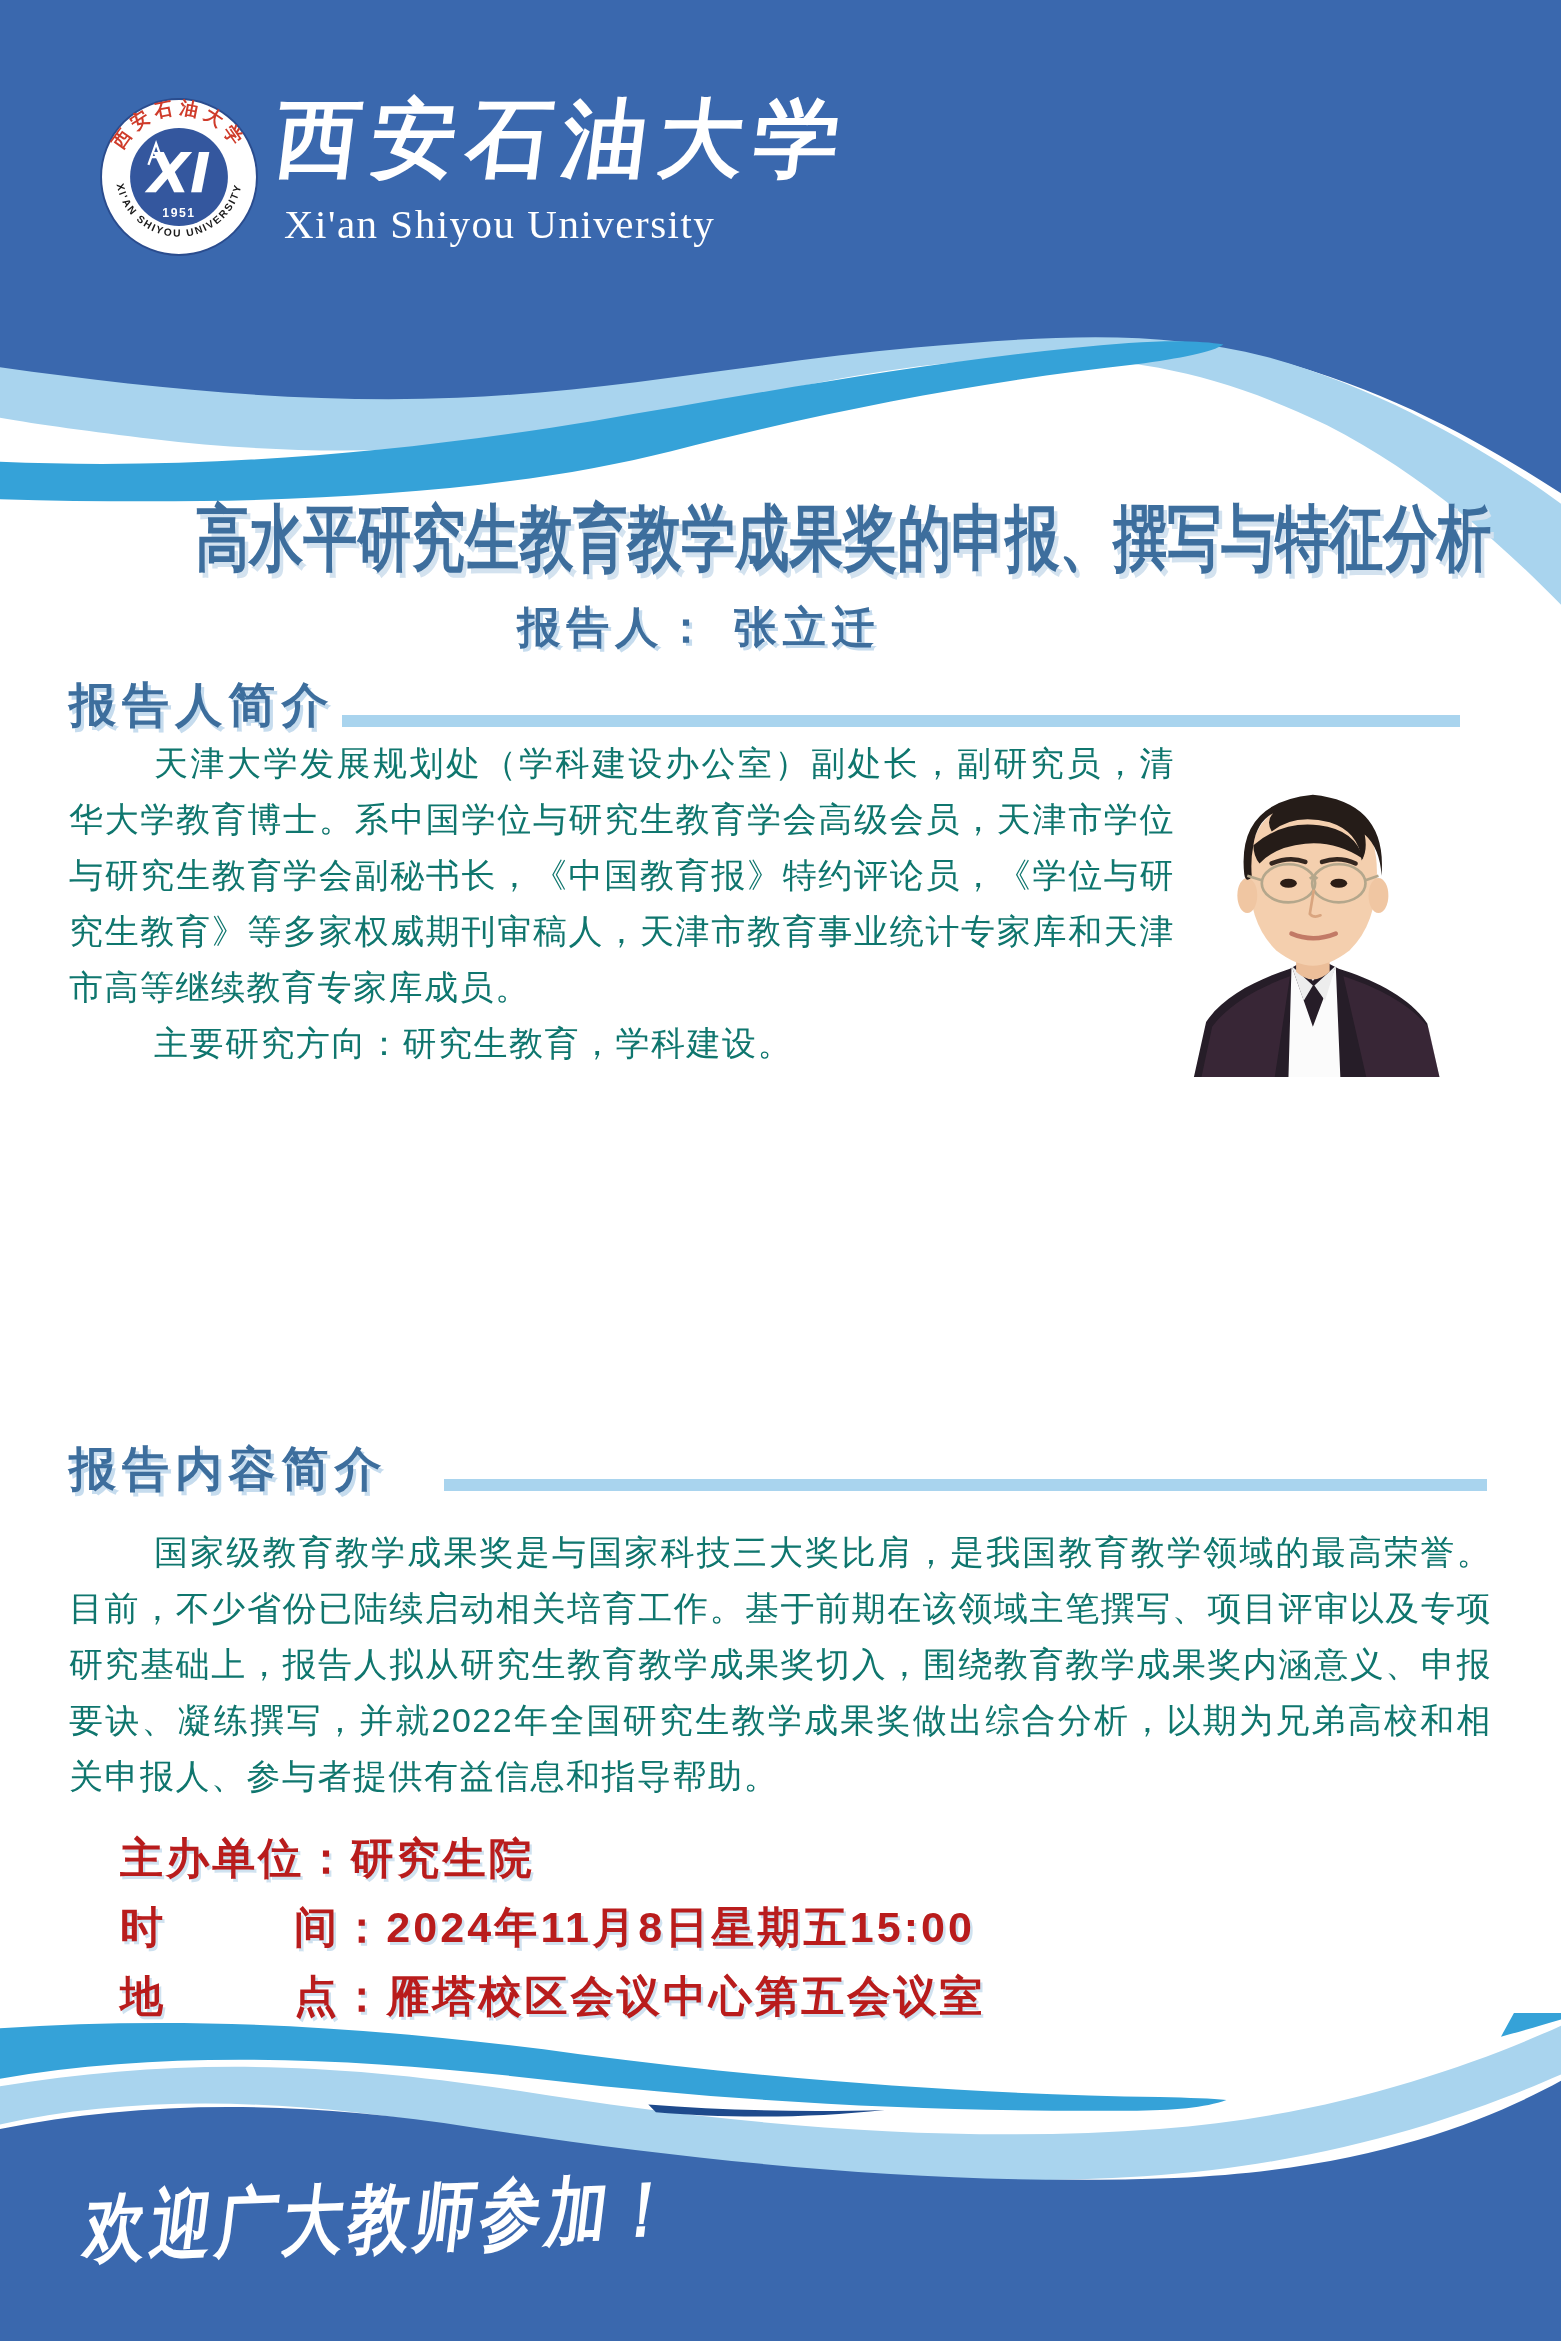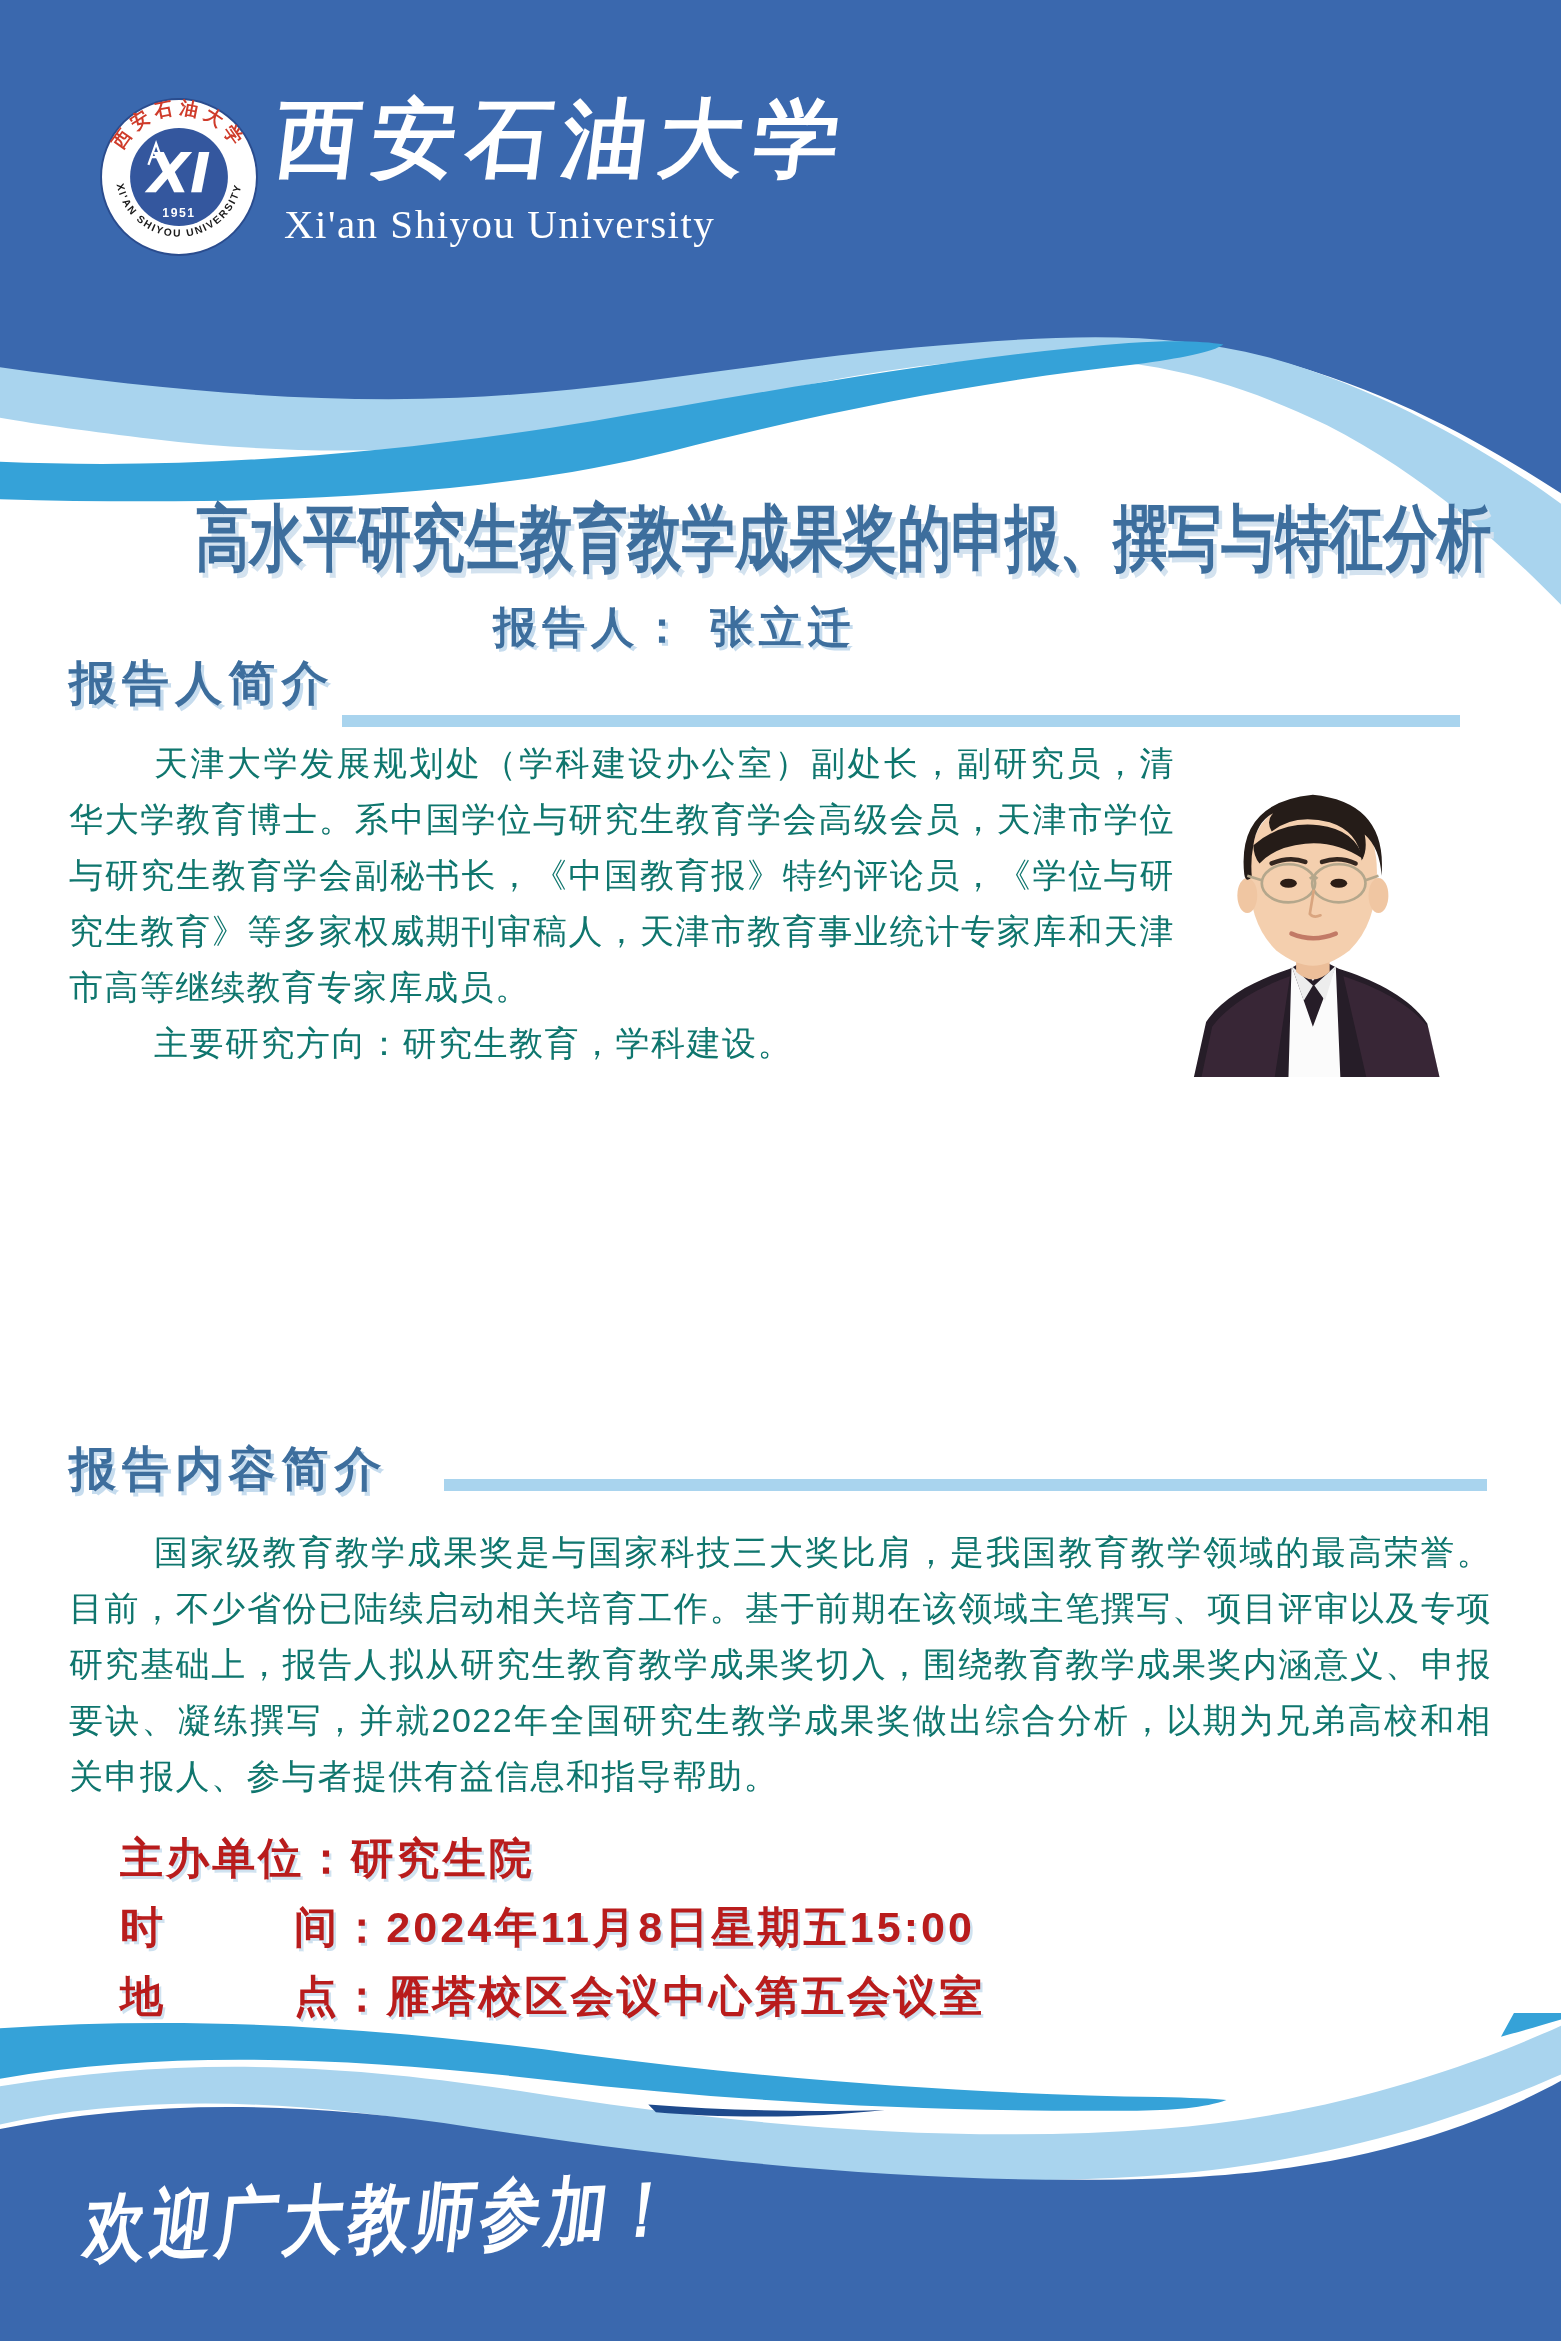--- a/index.html
+++ b/index.html
@@ -24,30 +24,30 @@
   
   .main-title{
     position:absolute;left:0;top:491px;width:1562px;text-align:center;z-index:3;
     font-size:72px;font-weight:700;color:#3d6e9d;white-space:nowrap;
     transform:scaleX(.75);transform-origin:50% 50%;
     text-shadow:4.6px 5.3px 0 #d3e2ef;
   }
   .speaker-line{
     position:absolute;left:0;top:599px;width:1350px;text-align:center;z-index:3;
     font-size:43px;font-weight:700;color:#3d6e9d;letter-spacing:6.1px;
-    text-shadow:3.1px 3.1px 0 #c6dcee;white-space:nowrap;
+    text-shadow:3.1px 3.1px 0 #c6dcee;white-space:nowrap;padding-left:24px;
   }
   .speaker-line .gap{display:inline-block;width:20px;}
   
   .sec-head{
     position:absolute;left:69px;z-index:3;font-size:47px;font-weight:700;color:#3d6e9d;
     letter-spacing:6.1px;white-space:nowrap;text-shadow:3.1px 3.8px 0 #c6dcee;
   }
   .sec-rule{position:absolute;height:12.2px;background:#a9d4ee;z-index:2;}
-  #sec1-head{top:652px;}
+  #sec1-head{top:674px;}
   #sec1-rule{left:342px;top:715px;width:1118px;}
   #sec2-head{top:1438px;}
   #sec2-rule{left:444px;top:1479px;width:1043px;}
   
   .body-block{
     position:absolute;left:69px;width:1423px;z-index:3;color:#0f766e;
     font-size:34px;line-height:56px;letter-spacing:1.5px;text-align:justify;text-justify:inter-ideograph;
   }
   #bio-block{top:735px;}
   #content-block{top:1524px;}

